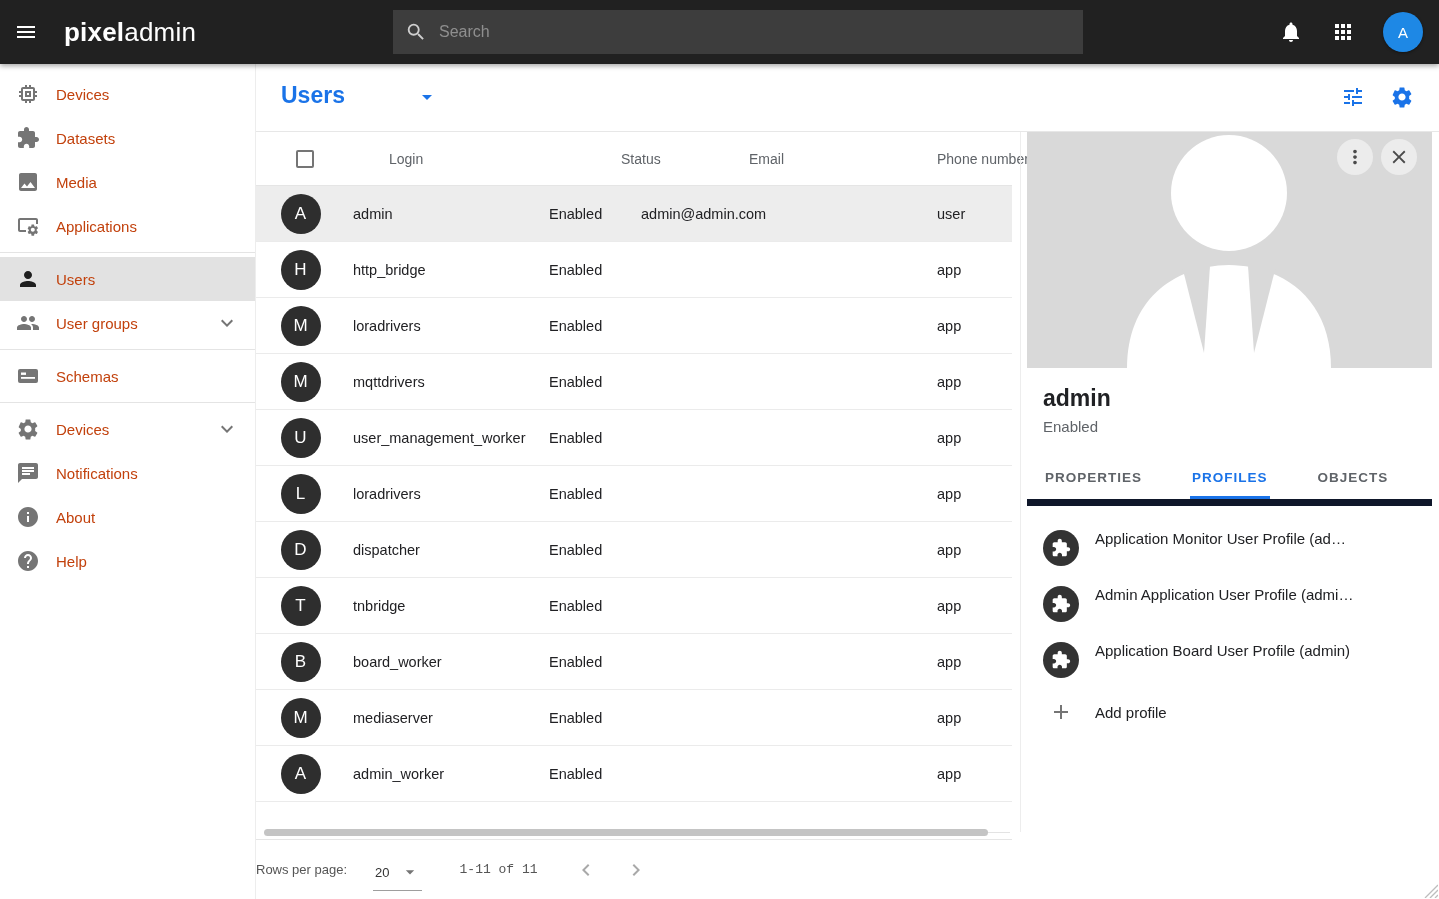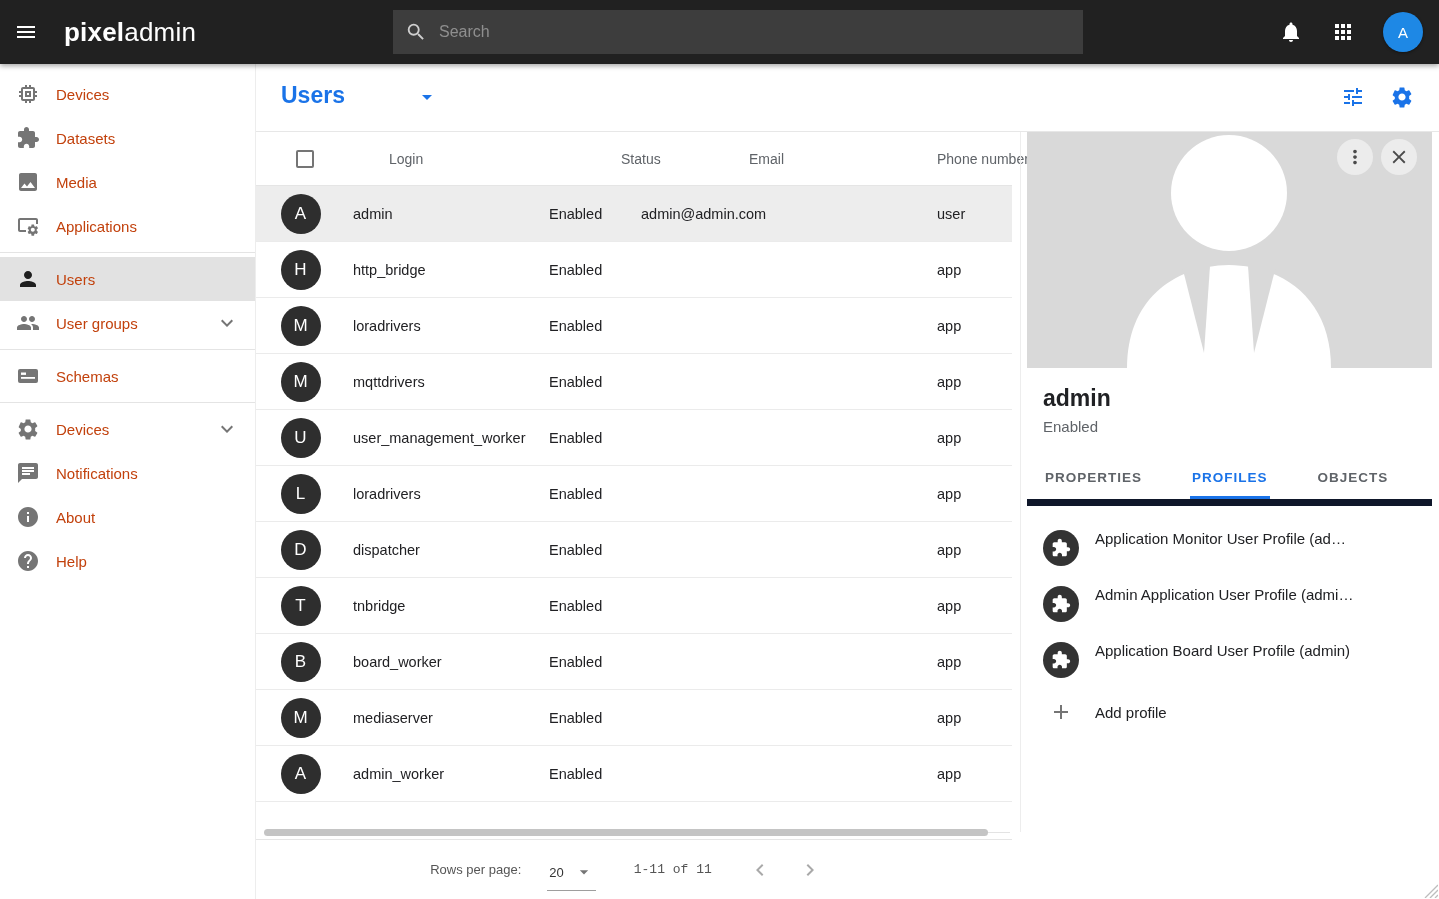--- a/index.html
+++ b/index.html
@@ -75,21 +75,21 @@
     display:flex; align-items:center; justify-content:center; font-size:17px; justify-self:center;
   }
   .td { overflow:hidden; white-space:nowrap; text-overflow:ellipsis; padding-right:8px; }
   .v-hairline { position:absolute; left:1020px; top:132px; height:700px; width:1px; background:#ededed; }
 
   .scroll-track { position:absolute; left:8px; right:2px; bottom:66px; height:1px; background:#e3e3e3; }
   .scroll-thumb { position:absolute; left:8px; right:24px; bottom:63px; height:7px; background:#c4c4c4; border-radius:4px; cursor:grab; }
 
   .tfoot {
     position:absolute; left:0; right:0; bottom:0; height:60px; border-top:1px solid #e5e5e5;
-    display:flex; align-items:center; justify-content:center; font-size:13px; color:#555;
+    display:flex; align-items:center; justify-content:flex-start; font-size:13px; color:#555;
     padding-right:16px; background:#fff;
   }
   .rpp-select { display:inline-flex; align-items:center; margin-left:26px; border-bottom:1px solid #9e9e9e; padding:2px 2px 8px 2px; margin-bottom:-12px; cursor:pointer; color:#333; }
   .rpp-select svg { width:20px; height:20px; fill:#757575; margin-left:10px; }
   .range-text { margin-left:38px; color:#555;font-family:Liberation Mono, monospace; }
   .pg-btn { width:24px; height:24px; fill:#a9a9a9; cursor:pointer; }
   .pg-prev { margin-left:36px; }
   .pg-next { margin-left:26px; }
 
   

